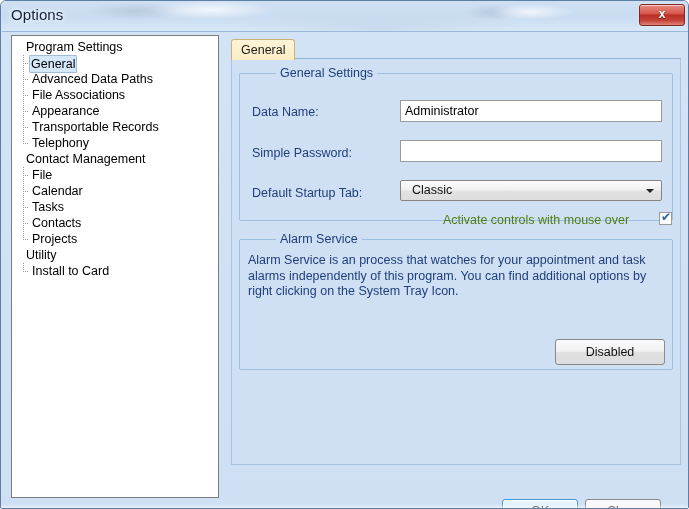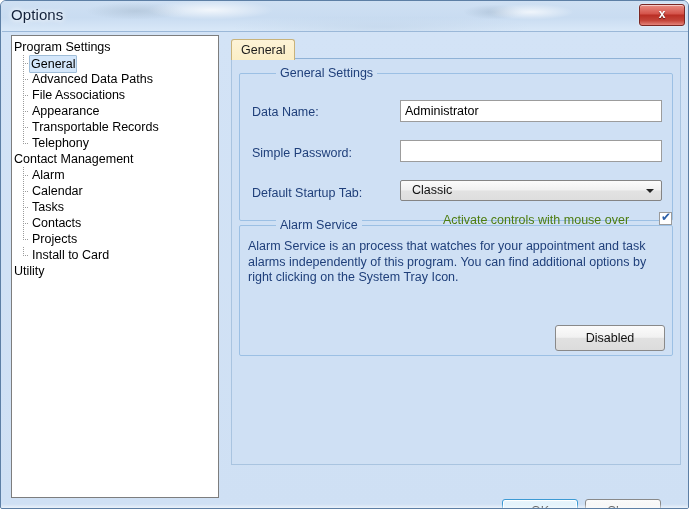--- a/index.html
+++ b/index.html
@@ -95,21 +95,21 @@
   .tree-inner { position: absolute; left: 0; top: 0; right: 0; top: 0; padding: 3px 0 0 0; }
   .tree-row {
     position: relative;
     height: 16px;
     line-height: 16px;
     font-size: 12.5px;
     color: #000000;
     white-space: nowrap;
     cursor: default;
   }
-  .tree-row.root { padding-left: 0; }
+  .tree-row.root { padding-left: 12px; }
   .tree-row.child { padding-left: 18px; }
   
   .tree-row.child::before {
     content: "";
     position: absolute;
     left: 11px; top: 0; width: 1px; height: 16px;
     background-image: linear-gradient(#9b9b9b 50%, rgba(0,0,0,0) 0%);
     background-size: 1px 2px;
     background-repeat: repeat-y;
   }
@@ -175,21 +175,21 @@
     position: absolute;
     top: -8px; left: 7px;
     padding: 0 4px;
     font-size: 12.5px;
     color: #1f3f7a;
     background: #cfe0f4;
     white-space: nowrap;
     margin-left: 29px;
   }
   #gb-general { left: 7px; top: 14px; width: 434px; height: 148px; }
-  #gb-alarm   { left: 7px; top: 166px; width: 434px; height: 131px; }
+  #gb-alarm   { left: 7px; top: 180px; width: 434px; height: 131px; }
 
   
   .flabel {
     position: absolute;
     font-size: 12.5px;
     color: #1f3f7a;
     white-space: nowrap;
   }
   .ftext {
     position: absolute;
@@ -311,27 +311,27 @@
     <div class="tree-panel">
       <div class="tree-inner" id="tree-inner">
           <div class="tree-row root"><span class="tree-label">Program Settings</span></div>
           <div class="tree-row child selected"><span class="tree-label">General</span></div>
           <div class="tree-row child"><span class="tree-label">Advanced Data Paths</span></div>
           <div class="tree-row child"><span class="tree-label">File Associations</span></div>
           <div class="tree-row child"><span class="tree-label">Appearance</span></div>
           <div class="tree-row child"><span class="tree-label">Transportable Records</span></div>
           <div class="tree-row child last"><span class="tree-label">Telephony</span></div>
           <div class="tree-row root"><span class="tree-label">Contact Management</span></div>
-          <div class="tree-row child"><span class="tree-label">Alarm</span></div>
+          <div class="tree-row child"><span class="tree-label">File</span></div>
           <div class="tree-row child"><span class="tree-label">Calendar</span></div>
           <div class="tree-row child"><span class="tree-label">Tasks</span></div>
           <div class="tree-row child"><span class="tree-label">Contacts</span></div>
           <div class="tree-row child last"><span class="tree-label">Projects</span></div>
+          <div class="tree-row root"><span class="tree-label">Utility</span></div>
           <div class="tree-row child last"><span class="tree-label">Install to Card</span></div>
-          <div class="tree-row root"><span class="tree-label">Utility</span></div>
         </div>
     </div>
 
     <div class="tabstrip">
       <div class="tab">General</div>
     </div>
 
     <div class="tabpanel">
 
       <div class="groupbox" id="gb-general">

